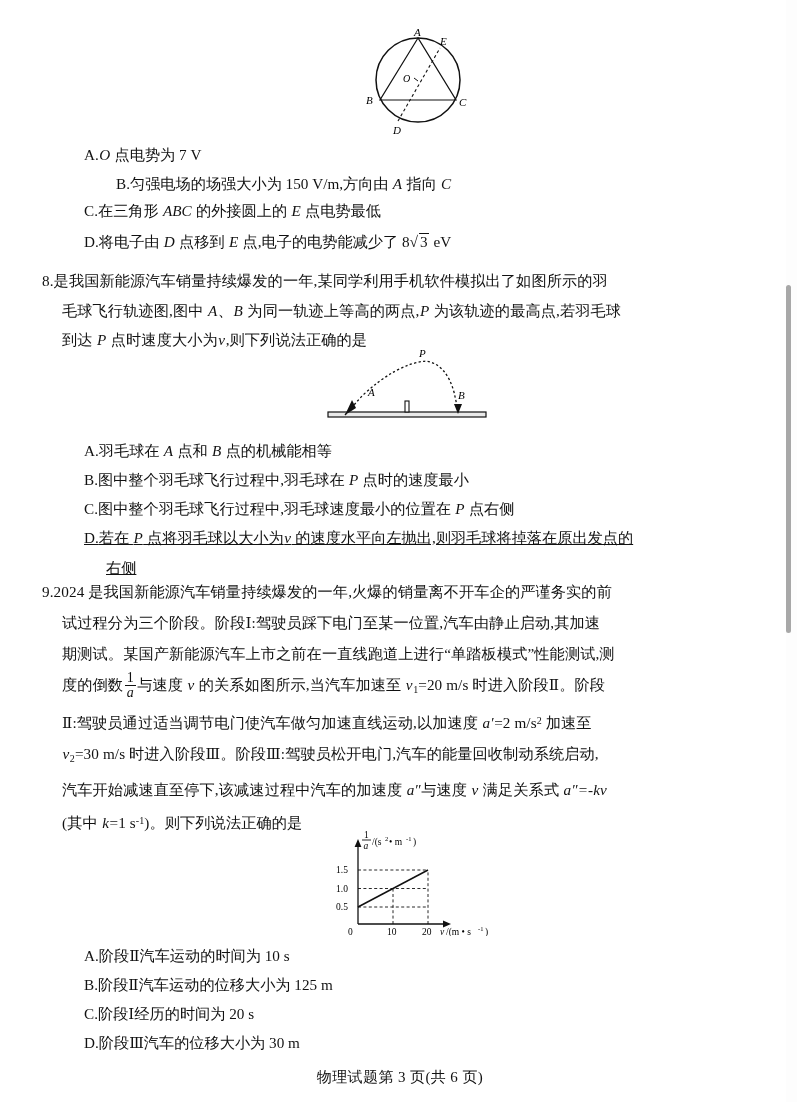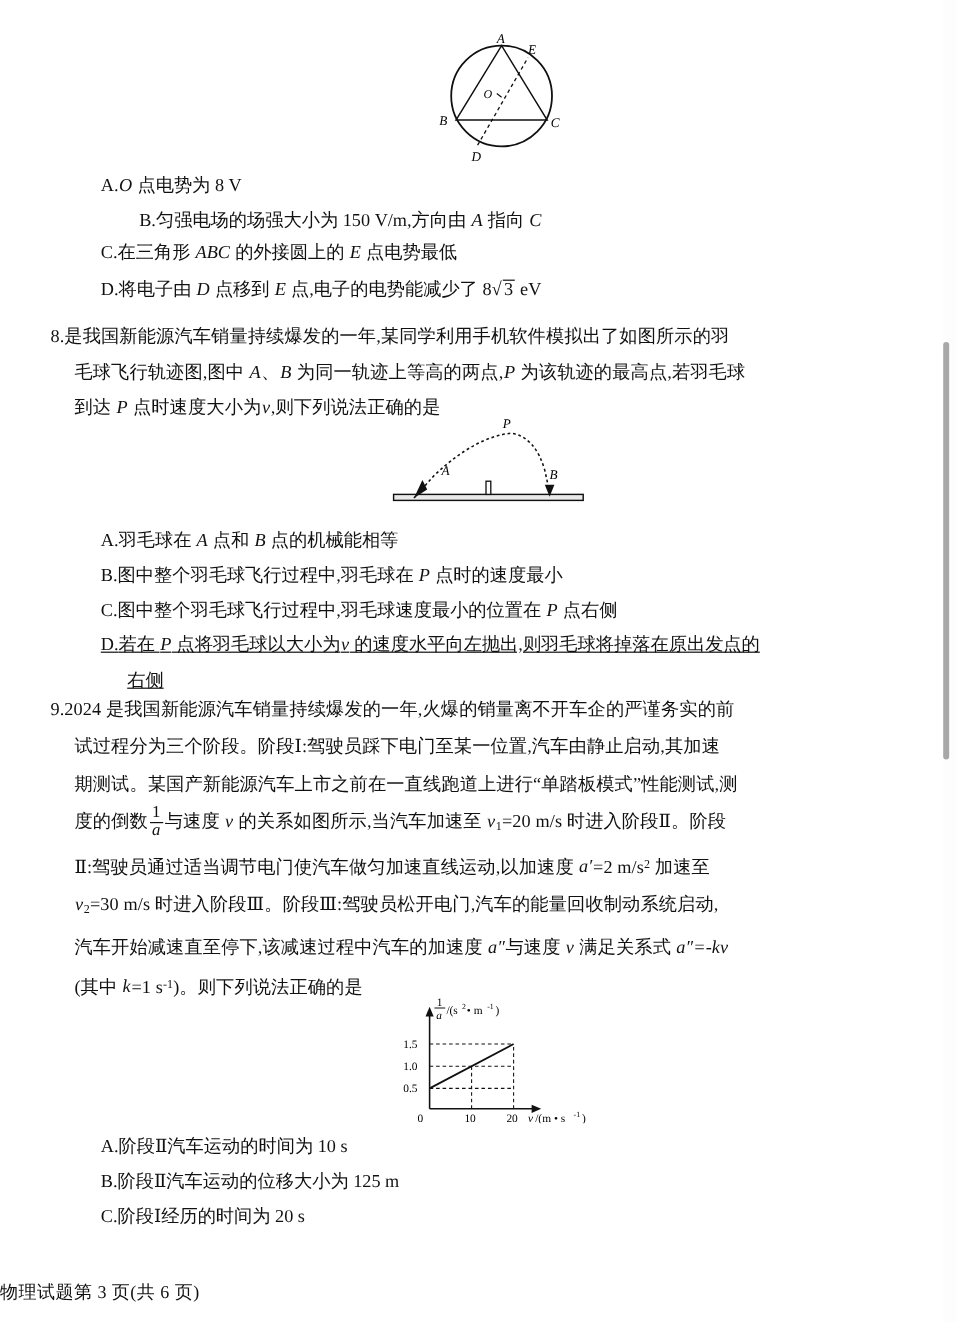--- a/index.html
+++ b/index.html
@@ -129,20 +129,21 @@
     top: 828px;
     width: 190px;
     height: 108px;
   }
   
   .footer {
     position: absolute;
     left: 0;
     top: 1068px;
     width: 800px;
+    text-align: center;
     font-size: 15px;
     letter-spacing: 0.4px;
   }
 </style>
 </head>
 <body>
 
 <div class="page">
 
   <div class="fig-circle">
@@ -157,21 +158,21 @@
       <text x="62" y="12" font-size="11" font-style="italic" font-family="'Liberation Serif',serif">A</text>
       <text x="88" y="21" font-size="11" font-style="italic" font-family="'Liberation Serif',serif">E</text>
       <text x="14" y="80" font-size="11" font-style="italic" font-family="'Liberation Serif',serif">B</text>
       <text x="107" y="82" font-size="11" font-style="italic" font-family="'Liberation Serif',serif">C</text>
       <text x="41" y="110" font-size="11" font-style="italic" font-family="'Liberation Serif',serif">D</text>
       <text x="51" y="58" font-size="10" font-style="italic" font-family="'Liberation Serif',serif">O</text>
     </svg>
   </div>
 
   <div class="opt" style="left:84px; top:140px;">
-    <span class="q-line"><span>A.</span><i class="it">O</i> <span>点电势为 8 V</span></span>
+    <span class="q-line"><span>A.</span><i class="it">O</i> <span>点电势为 7 V</span></span>
   </div>
 
   <div class="opt" style="left:84px; top:169px;margin-left:32px;">
     <span class="q-line"><span>B.</span><span>匀强电场的场强大小为 150 V/m,方向由 </span><i class="it">A</i><span> 指向 </span><i class="it">C</i></span>
   </div>
 
   <div class="opt" style="left:84px; top:196px;">
     <span class="q-line"><span>C.</span><span>在三角形 </span><i class="it">ABC</i><span> 的外接圆上的 </span><i class="it">E</i><span> 点电势最低</span></span>
   </div>
 
@@ -276,19 +277,22 @@
 
   <div class="opt" style="left:84px; top:941px;">
     <span class="q-line"><span>A.</span><span>阶段</span><span>Ⅱ</span><span>汽车运动的时间为 10 s</span></span>
   </div>
   <div class="opt" style="left:84px; top:970px;">
     <span class="q-line"><span>B.</span><span>阶段</span><span>Ⅱ</span><span>汽车运动的位移大小为 125 m</span></span>
   </div>
   <div class="opt" style="left:84px; top:999px;">
     <span class="q-line"><span>C.</span><span>阶段</span><span>Ⅰ</span><span>经历的时间为 20 s</span></span>
   </div>
+  <div class="opt" style="left:84px; top:1028px;">
+    <span class="q-line"><span>D.</span><span>阶段</span><span>Ⅲ</span><span>汽车的位移大小为 30 m</span></span>
+  </div>
 
   <div class="footer">物理试题第 3 页(共 6 页)</div>
 
   <div class="scrollbar-track"></div>
   <div class="scrollbar-thumb"></div>
 
 </div>
 
 </body></html>

